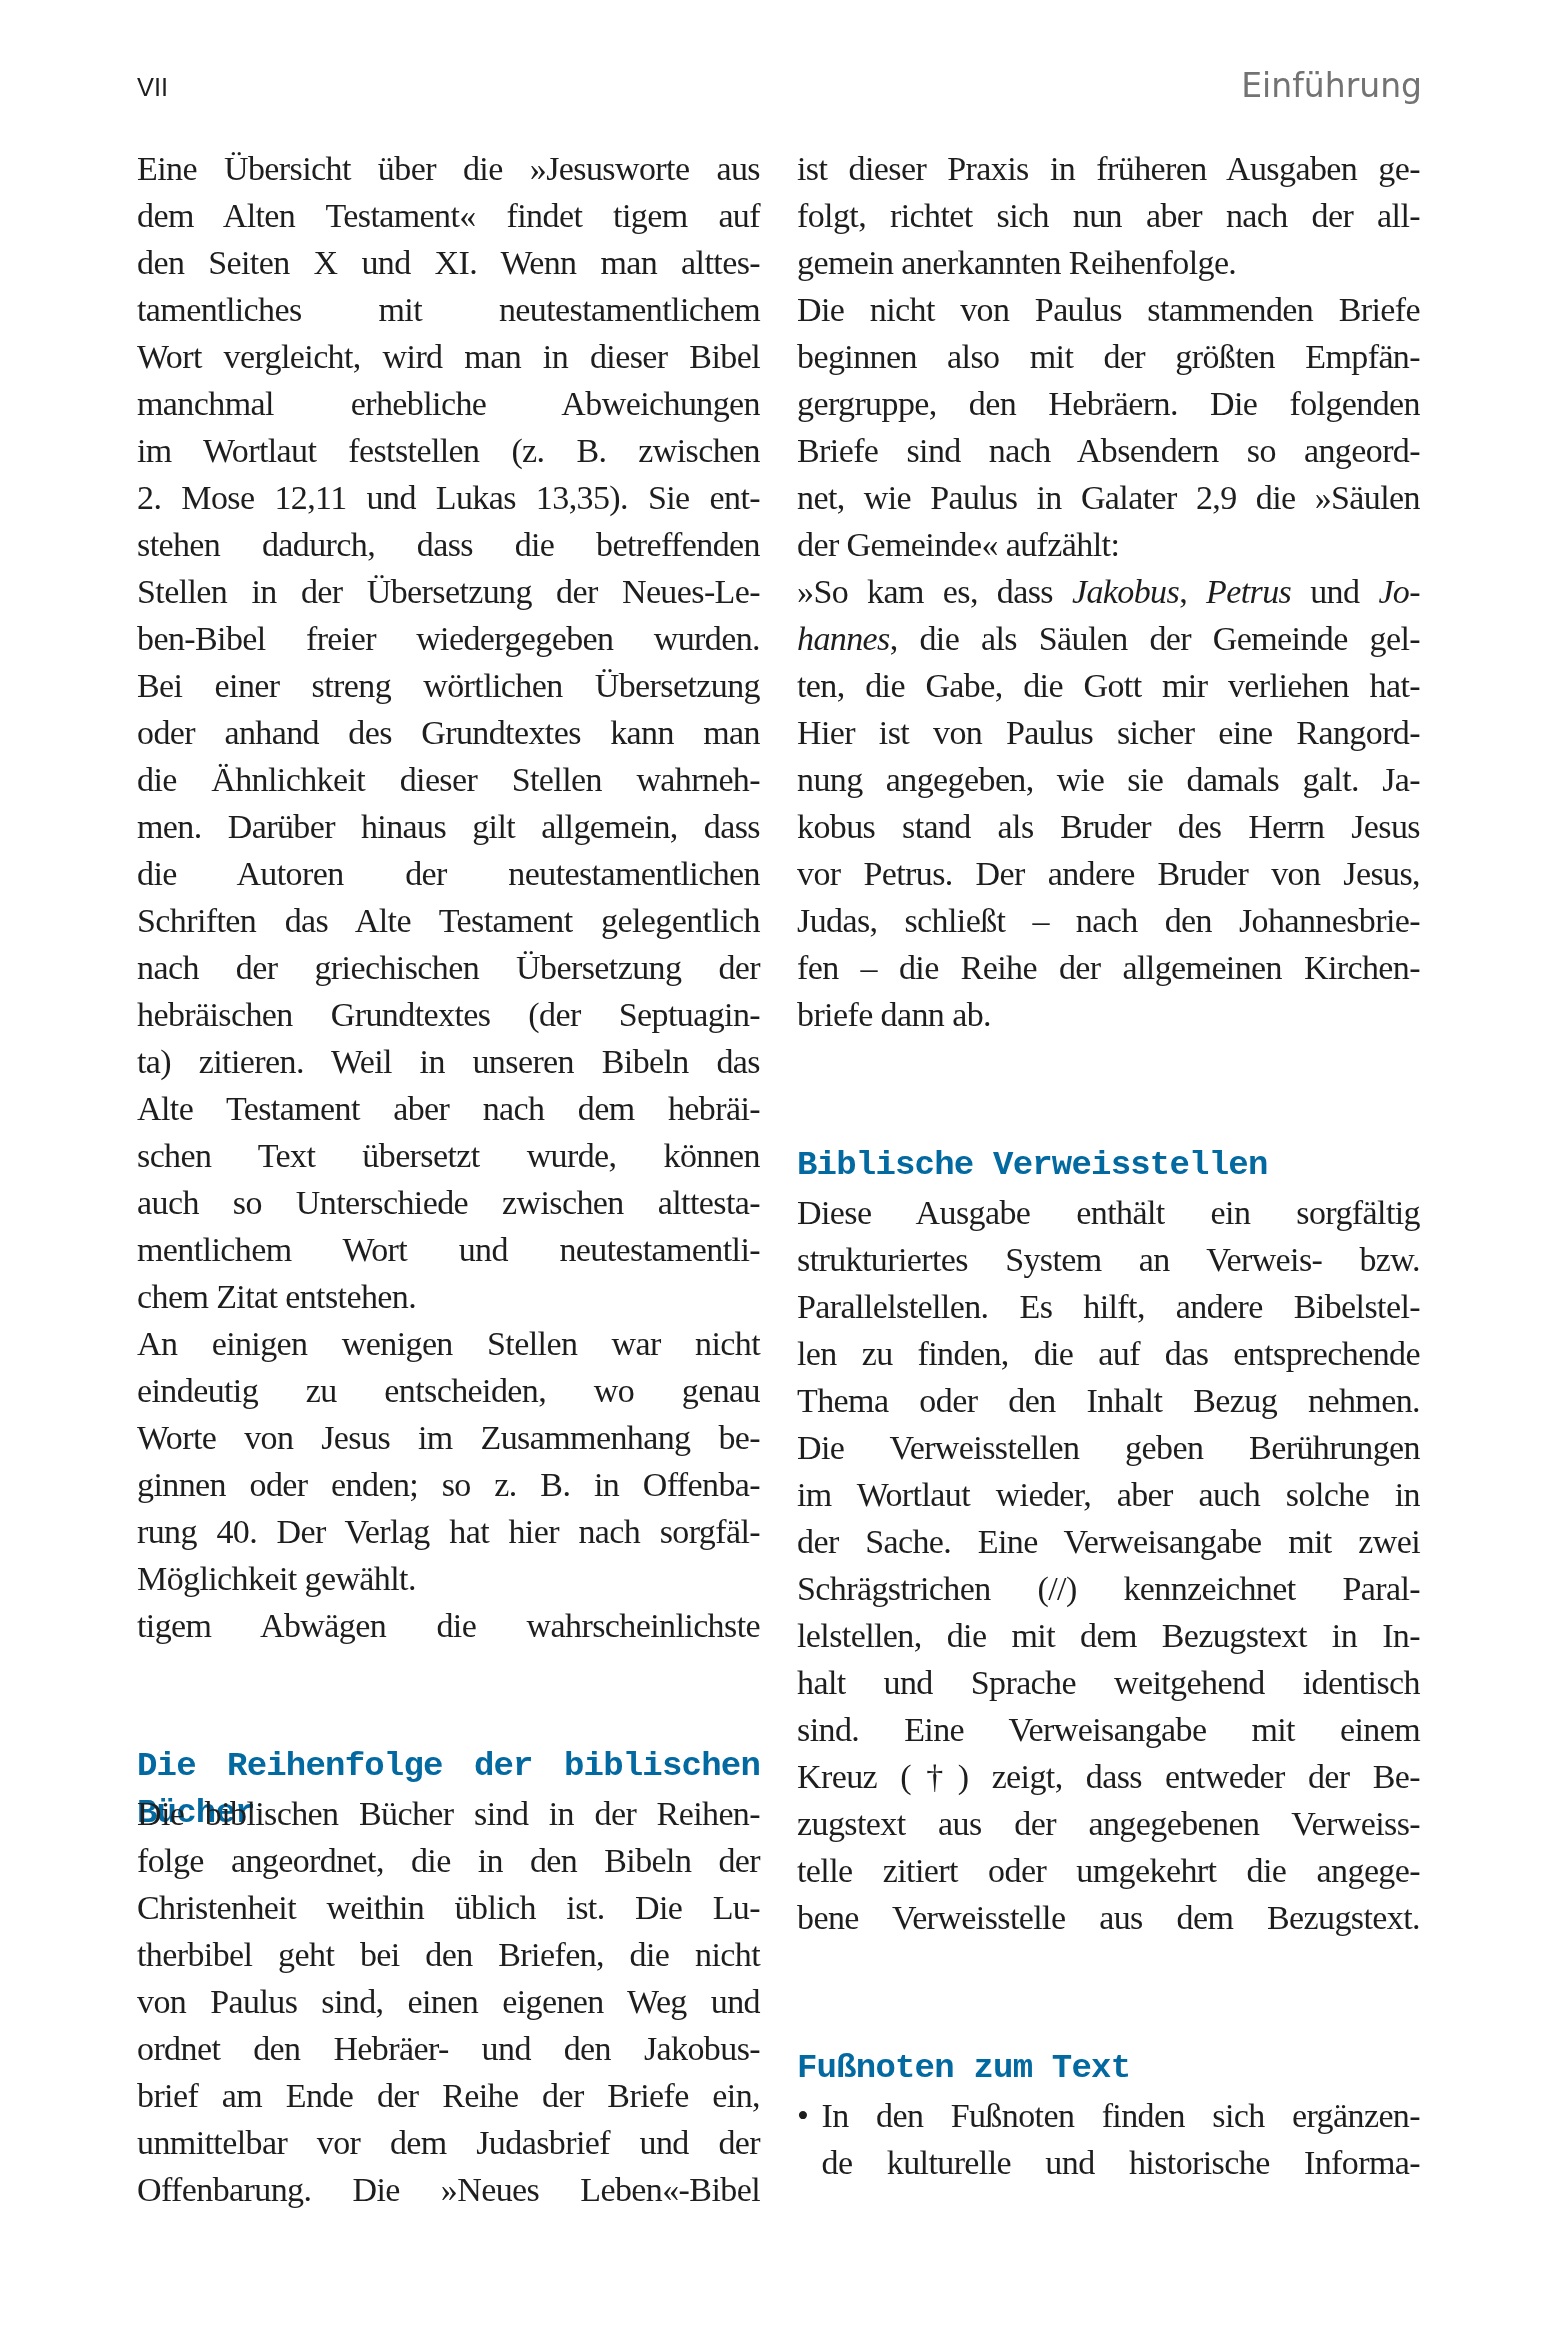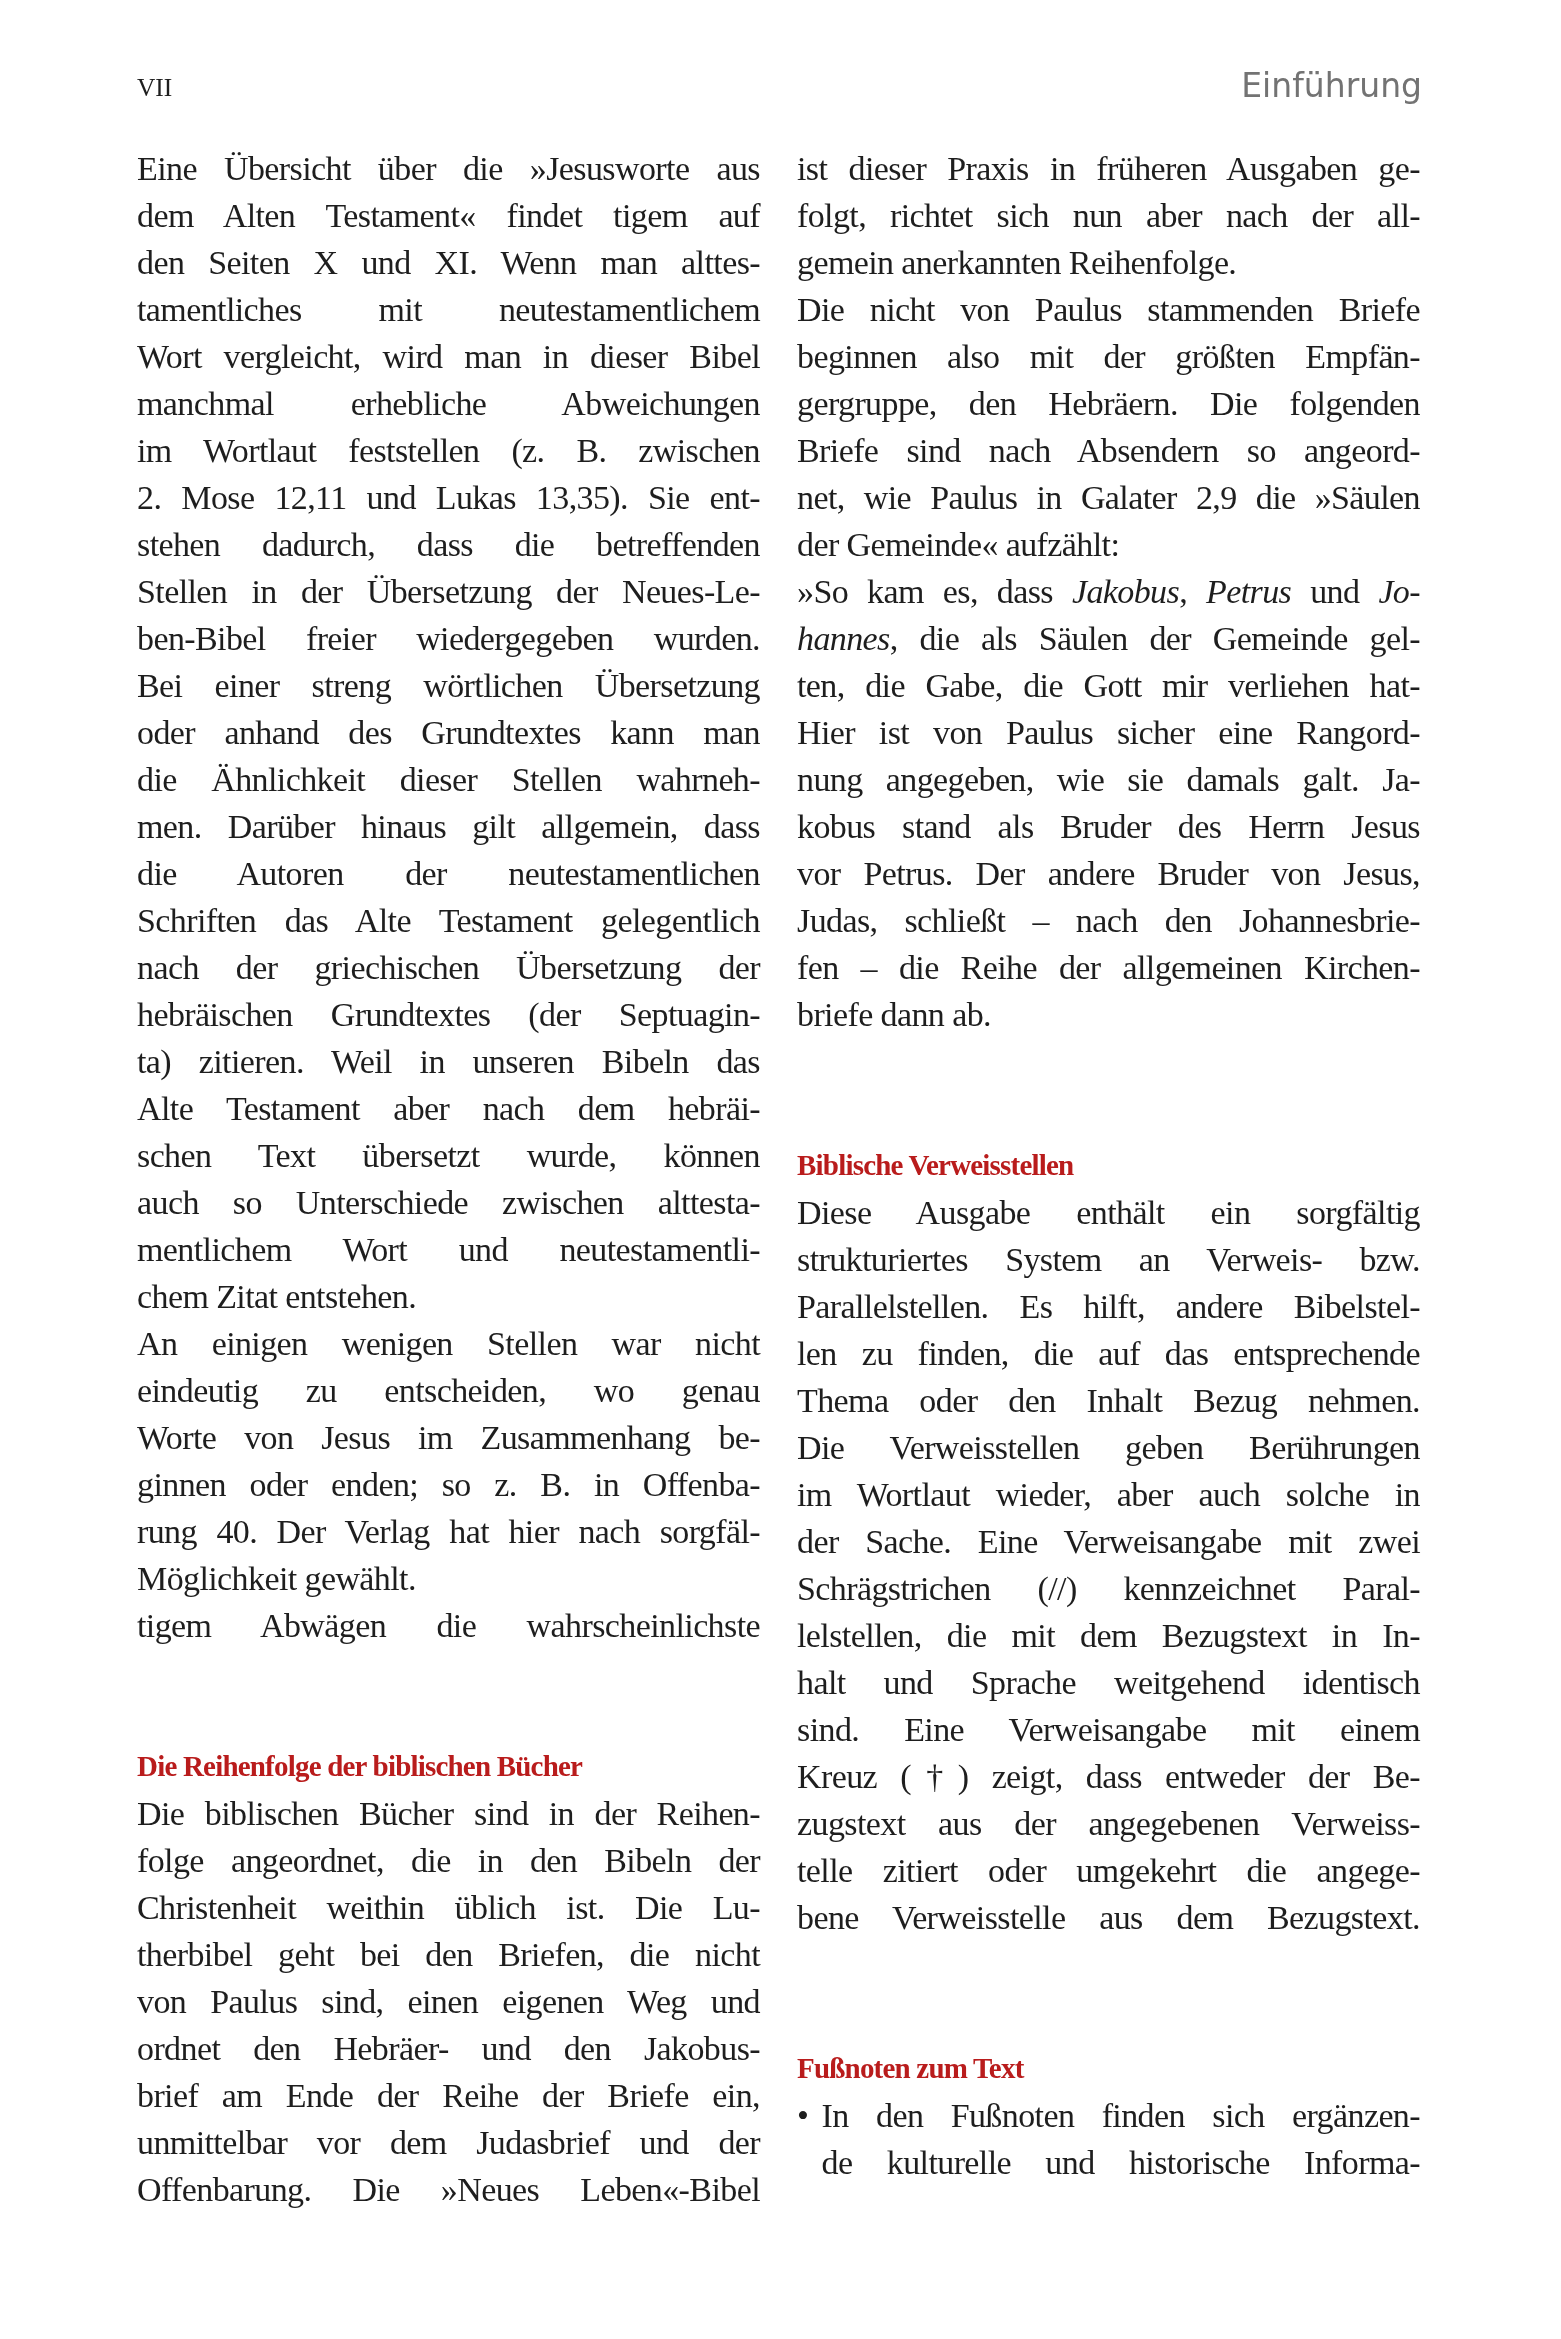--- a/index.html
+++ b/index.html
@@ -1,39 +1,39 @@
 <!DOCTYPE html>
 <html style="font-size:15px"><head>
 <meta charset="utf-8">
 <style>
   html, body { margin: 0; padding: 0; background: #ffffff; }
   body { width: 1561px; height: 2340px; position: relative; overflow: hidden; color: #1e1e1e; }
   .page-num {
     position: absolute; left: 137px; top: 73px;
-    font-family: Liberation Serif, serif; font-size: 25.4px; color: #1e1e1e;
+    font-family: Liberation Sans, sans-serif; font-size: 25.4px; color: #1e1e1e;
   }
   .running-head {
     position: absolute; right: 139px; top: 66px;
     font-family: "DejaVu Sans", sans-serif; font-size: 33px; color: #737373;
   }
   .col {
     position: absolute; top: 145px; width: 623px;
     font-family: "Liberation Serif", serif; font-size: 34px; line-height: 47px;
     text-align: justify; letter-spacing: -0.6px;
   }
   .col.left { left: 137px; }
   .col.right { left: 797px; }
   .line { display: block; white-space: nowrap; text-align-last: justify; height: 47px; }
   .line.last { text-align-last: left; }
   .line span.it { font-style: italic; }
   .gap { display: block; height: 94px; }
   .gap2 { display: block; height: 104px; }
   .heading {
-    display: block; font-family: Liberation Serif, serif; font-weight: bold;
-    font-size: 29px; color: #b91c1c; letter-spacing: -0.8px; height: 47px; line-height: 47px;
+    display: block; font-family: Liberation Mono, monospace; font-weight: bold;
+    font-size: 34px; color: #0369a1; letter-spacing: -0.8px; height: 47px; line-height: 47px;
   }
   .bullet-row { display: block; white-space: nowrap; height: 47px; position: relative; padding-left: 24.5px; text-align-last: justify; }
   .bullet-row.cont { text-align-last: justify; }
   .bullet { position: absolute; left: 0; top: 0; }
 </style>
 </head>
 <body>
 
 <div class="page-num">VII</div>
 <div class="running-head">Einführung</div>

